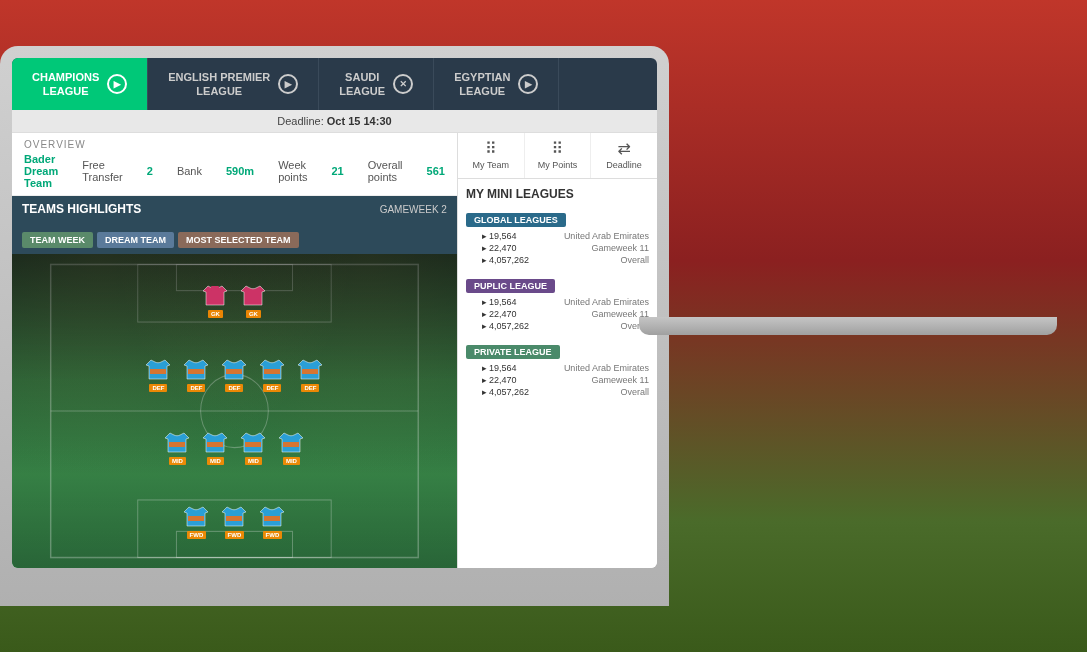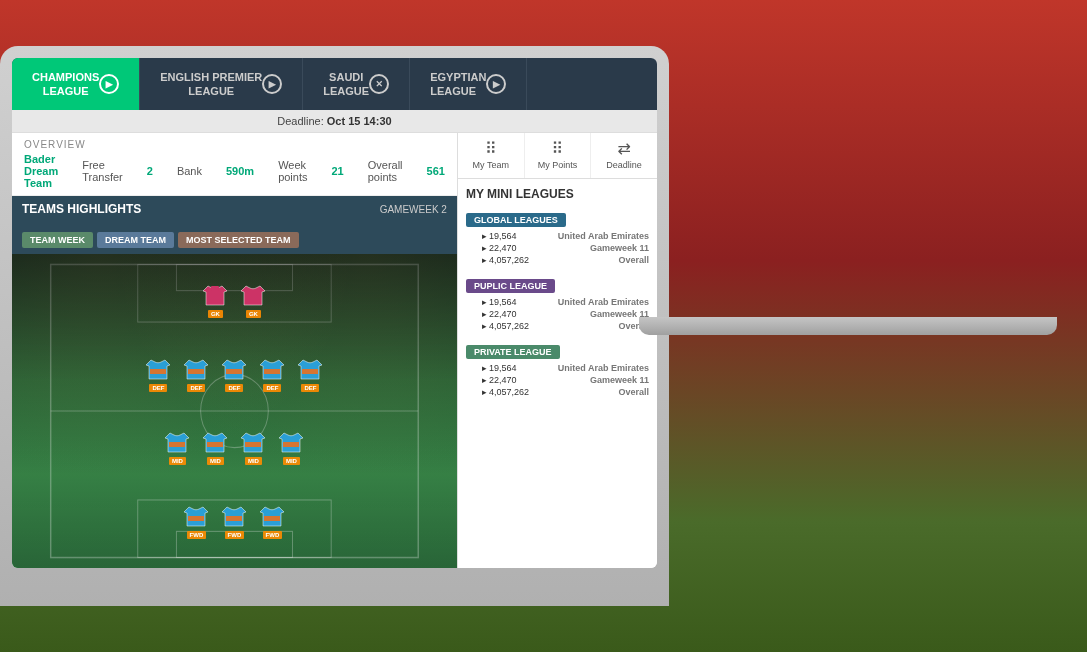--- a/index.html
+++ b/index.html
@@ -60,21 +60,21 @@
     .nav-item {
       display: flex;
       align-items: center;
       justify-content: center;
       padding: 0 20px;
       color: #ccc;
       font-size: 11px;
       font-weight: bold;
       text-align: center;
       text-transform: uppercase;
-      gap: 0;
+      gap: 8px;
       cursor: pointer;
       border-right: 1px solid #3a4a5a;
     }
     .nav-item.active {
       background: #00c878;
       color: #fff;
     }
     .nav-item .nav-arrow {
       width: 20px;
       height: 20px;
@@ -304,21 +304,21 @@
     .league-badge.public { background: #6a4a8a; }
     .league-badge.private { background: #4a8a6a; }
 
     .league-entries { font-size: 9px; color: #555; margin-left: 16px; }
     .league-entry {
       display: flex;
       justify-content: space-between;
       margin-bottom: 2px;
     }
     .league-entry .rank { color: #333; }
-    .league-entry .detail { color: #777; text-align: right; font-weight: bold; }
+    .league-entry .detail { color: #777; text-align: right; }
 
     
     .stadium-bg {
       position: absolute;
       inset: 0;
       background: 
         radial-gradient(ellipse at 20% 0%, rgba(255,200,100,0.15) 0%, transparent 50%),
         radial-gradient(ellipse at 80% 0%, rgba(255,200,100,0.15) 0%, transparent 50%),
         linear-gradient(180deg, #1a3a2a 0%, #2a6a3a 40%, #3a8a4a 70%, #2a6a3a 100%);
     }
@@ -352,21 +352,21 @@
         </div>
         <div class="nav-item">
           <span style="text-align:center;line-height:1.3">ENGLISH PREMIER<br>LEAGUE</span>
           <div class="nav-arrow">▶</div>
         </div>
         <div class="nav-item">
           <span style="text-align:center;line-height:1.3">SAUDI<br>LEAGUE</span>
           <div class="nav-arrow">✕</div>
         </div>
         <div class="nav-item">
-          <span style="text-align:left;line-height:1.3">EGYPTIAN<br>LEAGUE</span>
+          <span style="text-align:center;line-height:1.3">EGYPTIAN<br>LEAGUE</span>
           <div class="nav-arrow">▶</div>
         </div>
       </div>
 
       <div class="deadline-bar">
         <span>Deadline:</span>
         <strong>Oct 15 14:30</strong>
       </div>
 
       <div class="main-area">

